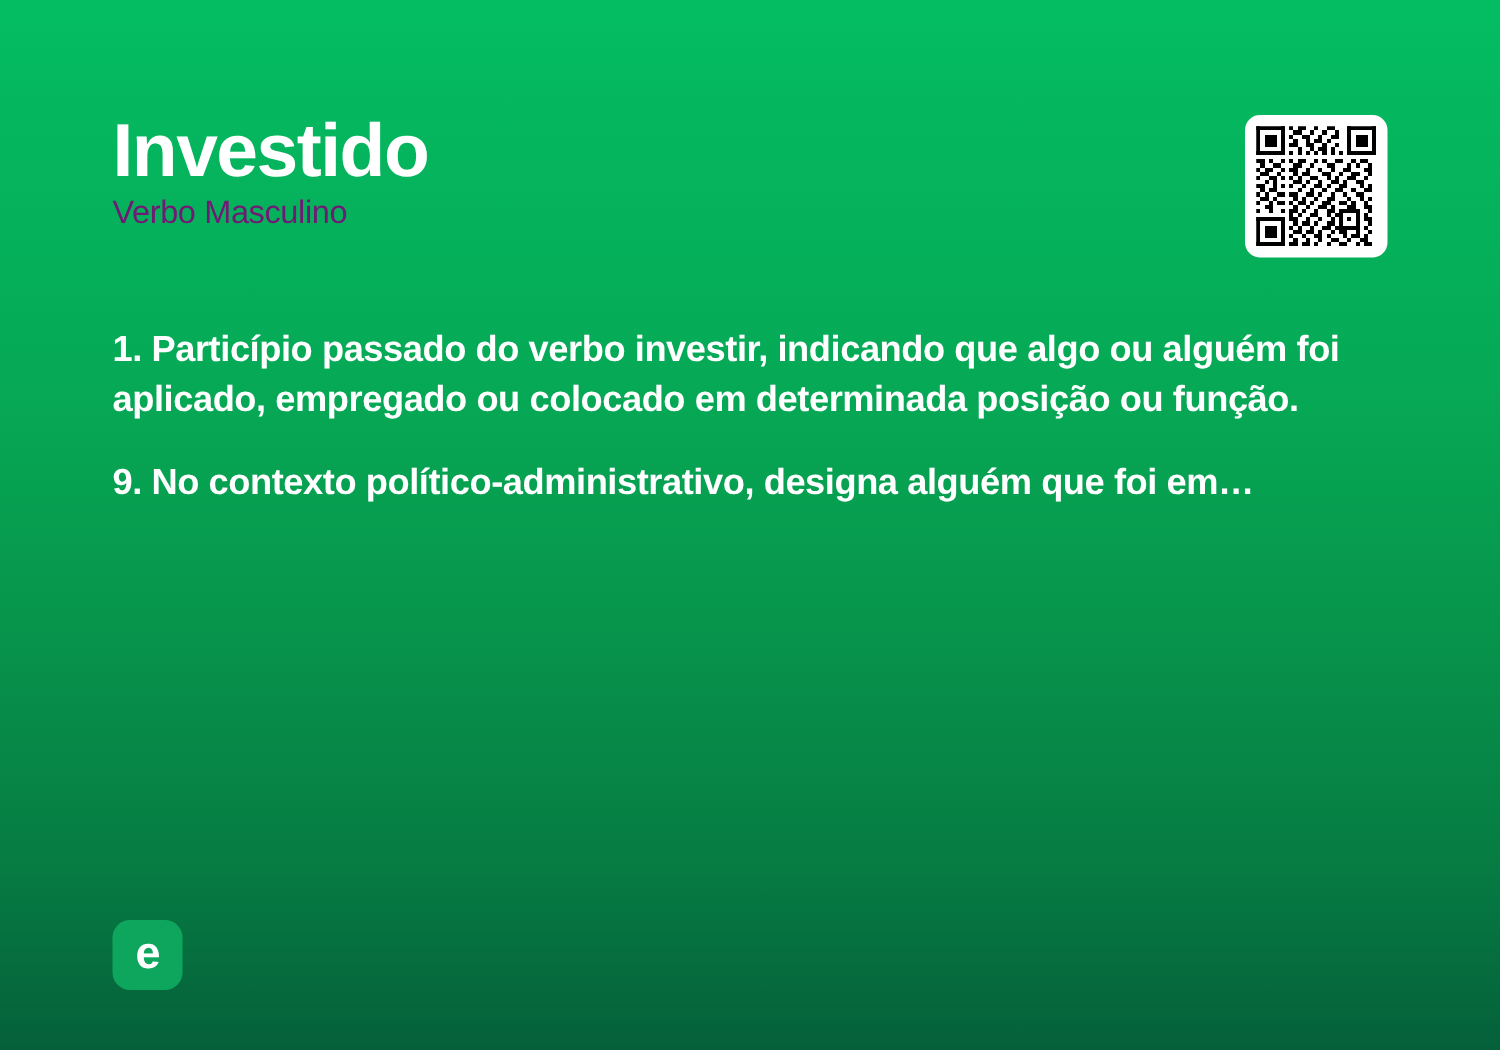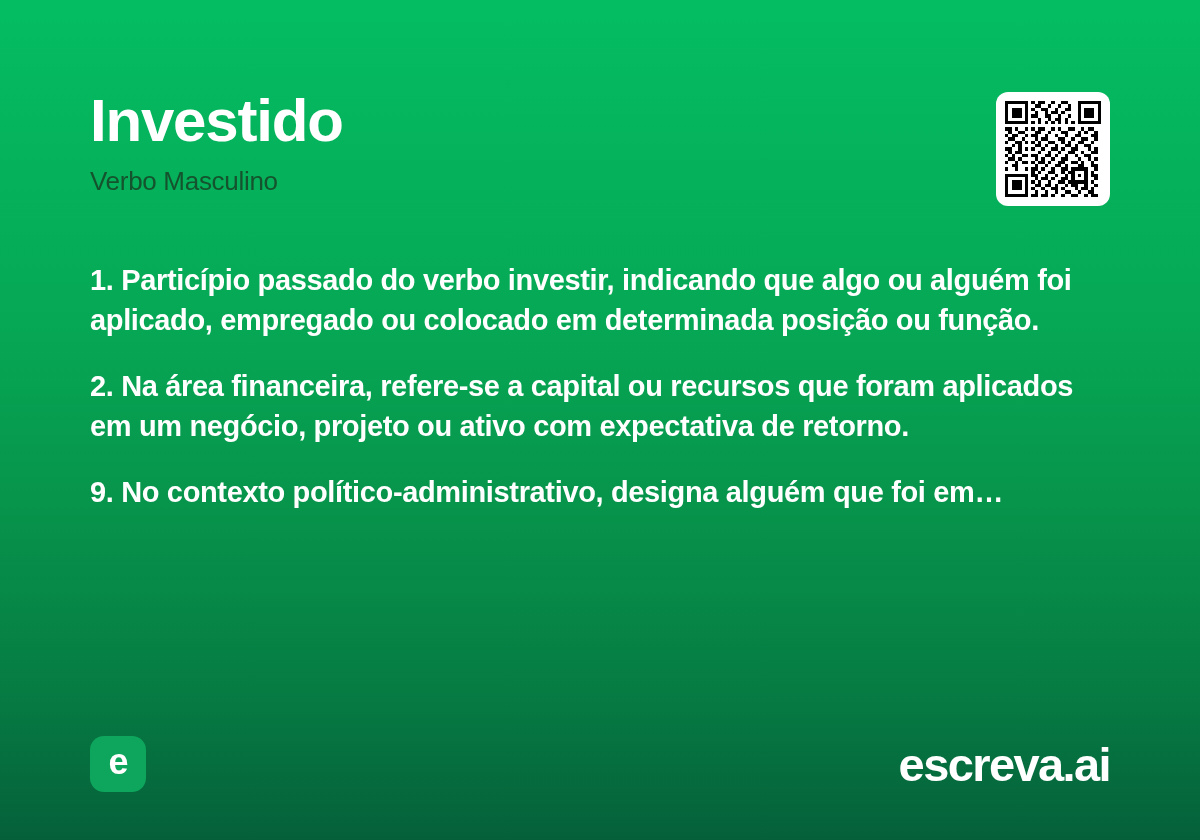--- a/index.html
+++ b/index.html
@@ -42,26 +42,26 @@
 
   .title {
     font-size:60px;
     font-weight:bold;
     letter-spacing:-1.2px;
     line-height:1.02;
     color:#ffffff;
   }
 
   .subtitle {
-    margin-top:16px;
+    margin-top:4px;
     font-size:26px;
     font-weight:500;
     letter-spacing:-0.3px;
     line-height:1.1;
-    color:#14532d;
+    color:#701a75;
   }
 
   
   .qr-wrap {
     width:114px;
     height:114px;
     background:#ffffff;
     border-radius:12px;
     padding:9px;
     flex:0 0 auto;
@@ -361,22 +361,20 @@
             <rect x="24" y="28" width="1" height="1"></rect>
           <rect x="26" y="28" width="2" height="1"></rect>
         </g>
       </svg>
     </div>
 
   </div>
 
   <div class="definitions">
     <p class="definition">1. Particípio passado do verbo investir, indicando que algo ou alguém foi aplicado, empregado ou colocado em determinada posição ou função.</p>
-    <p class="definition">2. Na área financeira, refere-se a capital ou recursos que foram aplicados em um negócio, projeto ou ativo com expectativa de retorno.</p>
     <p class="definition">9. No contexto político-administrativo, designa alguém que foi em…</p>
   </div>
 
   <div class="footer">
     <div class="logo-badge">e</div>
-    <div class="wordmark">escreva.ai</div>
   </div>
 
 </div>
 
 </body></html>

